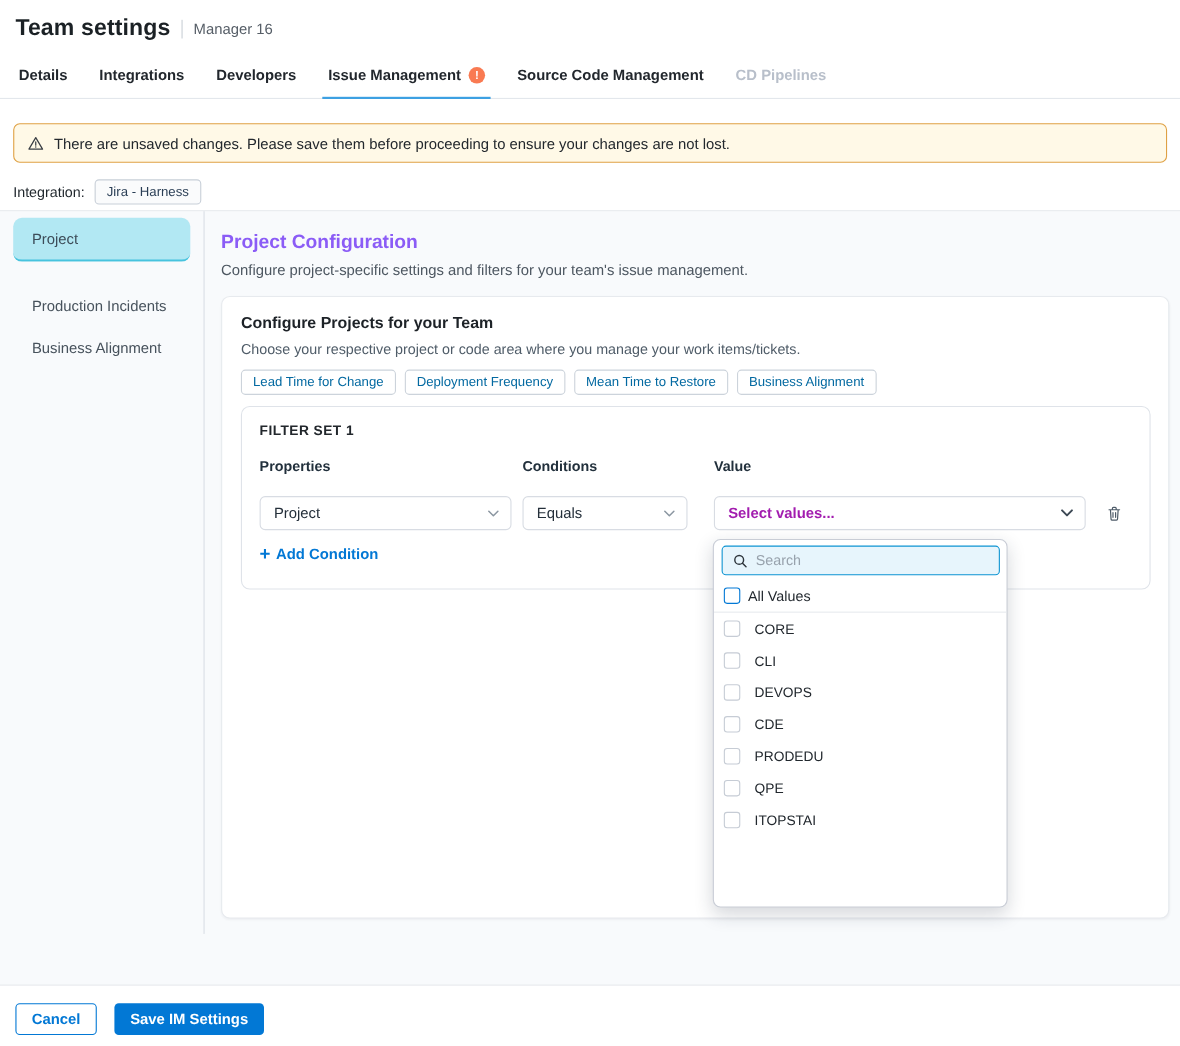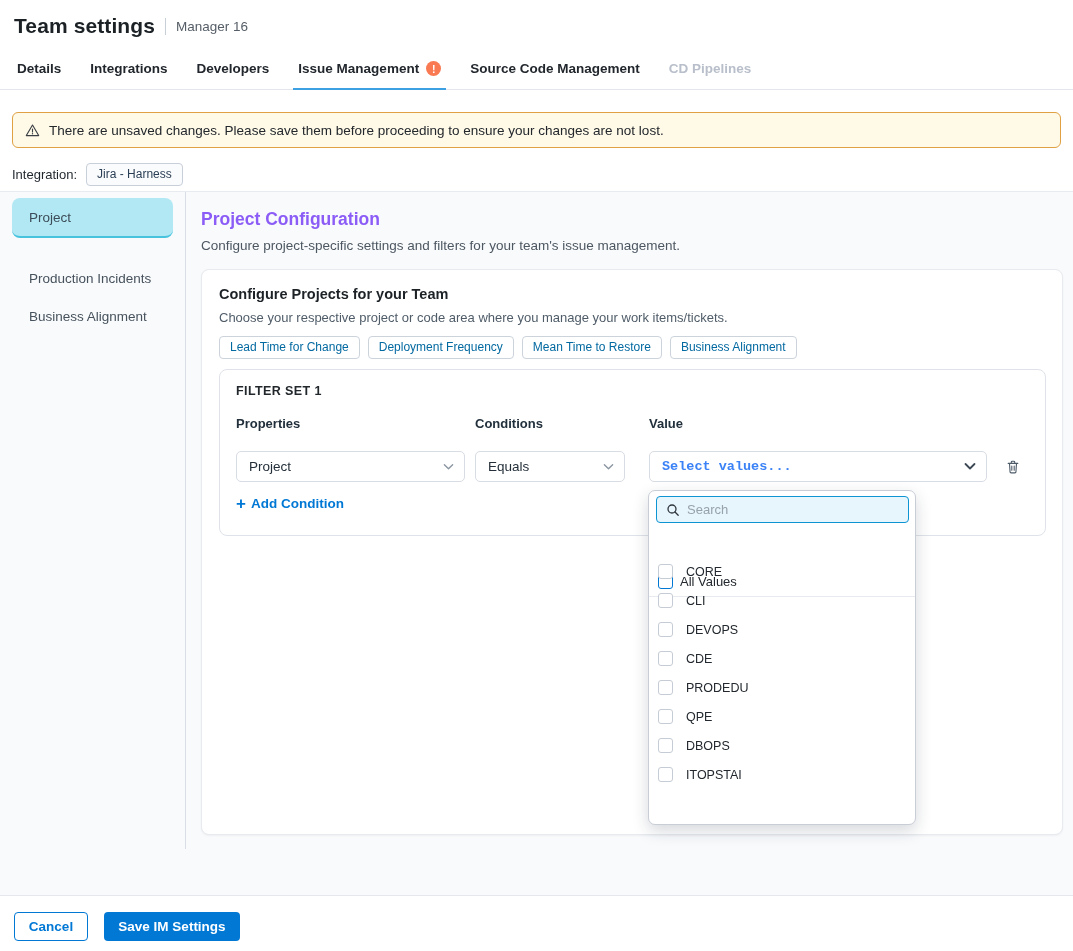--- a/index.html
+++ b/index.html
@@ -52,39 +52,39 @@
   .tags { position:absolute; left:17px; top:66px; display:flex; gap:8px; }
   .tag { border:1px solid #ccd3db; border-radius:4px; padding:3px 10px 4px; font-size:12px; color:#0369a1; background:#fff; }
 
   .fpanel { position:absolute; left:17px; top:99px; width:827px; height:167px; border:1px solid #dfe3e9; border-radius:8px; background:#fff; }
   .fs-title { position:absolute; left:16px; top:14px; font-size:12.5px; font-weight:700; color:#22272c; letter-spacing:.4px; }
   .col-label { position:absolute; top:46px; font-size:13px; font-weight:700; color:#22303c; }
   .select { position:absolute; top:81px; height:31px; border:1px solid #d8dce3; border-radius:5px; background:#fff;
           display:flex; align-items:center; justify-content:space-between; padding:0 10px 0 12px;
           font-size:13.5px; color:#242f3a; cursor:pointer; }
   .select .chev { color:#8b96a1; display:flex; }
-  .select.emph { font-weight:600; color:#3b82f6;font-family:Liberation Mono, monospace; }
+  .select.emph { font-weight:600; color:#a21caf; }
   .select.emph .chev { color:#3c4854; }
   .trash-btn { position:absolute; left:782px; top:86px; width:22px; height:22px; display:flex; align-items:center;
           justify-content:center; color:#4d5b68; cursor:pointer; background:none; border:none; }
   .add-cond { position:absolute; left:16px; top:125px; display:flex; align-items:center; gap:5px;
           color:var(--accent,#0278d5); font-size:13.5px; font-weight:700; cursor:pointer; background:none; border:none;
           font-family:inherit; }
   .add-cond .plus { font-size:17px; font-weight:700; line-height:1; }
 
   
   .dropdown { position:absolute; left:446px; top:220px; width:268px; height:335px; background:#fff;
           border:1px solid #c9cdd6; border-radius:7px; box-shadow:0 6px 16px rgba(30,40,60,.18); overflow:hidden; z-index:5; }
   .search { position:absolute; left:7px; top:5px; width:253px; height:27px; background:var(--search-bg,#e7f5fc);
           border:1.5px solid var(--search-active-border,#0d94d2); border-radius:4px;
           display:flex; align-items:center; gap:7px; padding:0 9px; color:#2e363c; }
   .search input { flex:1; border:none; background:transparent; outline:none; font-size:13px; color:#2b3publica238; font-family:inherit; min-width:0; }
   .search input::placeholder { color:#98a2ac; }
   .opt-all { position:absolute; left:0; top:36px; width:100%; height:30px; border-bottom:1px solid #e7eaee;
-          display:flex; align-items:center; gap:7px; padding-left:9px; font-size:13px; color:#22282e; cursor:pointer;margin-top:40px; }
+          display:flex; align-items:center; gap:7px; padding-left:9px; font-size:13px; color:#22282e; cursor:pointer; }
   .opts { position:absolute; left:0; top:66px; width:100%; }
   .opt { height:29px; display:flex; align-items:center; gap:13px; padding-left:9px; font-size:12.5px; color:#22282e; cursor:pointer; }
   .cb { width:15px; height:15px; border:1.5px solid #c6ccd5; border-radius:3px; background:#fff; flex:none; cursor:pointer; }
   .cb.blue { border-color:var(--accent,#0278d5); }
 
   
   .footer { position:absolute; left:0; top:895px; width:100%; height:56px; background:#fff; border-top:1px solid #e4e7eb; }
   .btn { position:absolute; top:16px; height:29px; border-radius:4px; font-size:13.5px; font-weight:700;
           font-family:inherit; cursor:pointer; }
   .btn-cancel { left:14px; width:74px; background:#fff; border:1.5px solid var(--accent,#0278d5); color:var(--accent,#0278d5); }
@@ -254,24 +254,20 @@
             <div class="opt">
                 <span class="cb"></span>
                 <span>PRODEDU</span>
               </div>
             <div class="opt">
                 <span class="cb"></span>
                 <span>QPE</span>
               </div>
             <div class="opt">
                 <span class="cb"></span>
-                <span>DBOPS</span>
-              </div>
-            <div class="opt">
-                <span class="cb"></span>
                 <span>ITOPSTAI</span>
               </div>
             <div class="opt"></div>
           </div>
         </div>
 
       </div>
     </div>
   </div>
 

